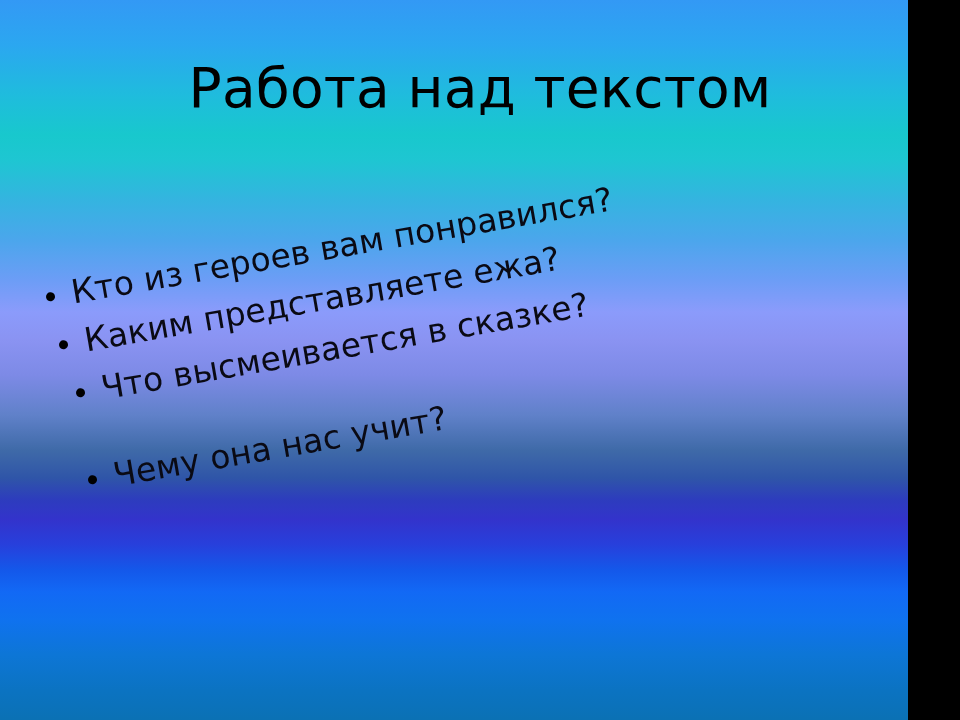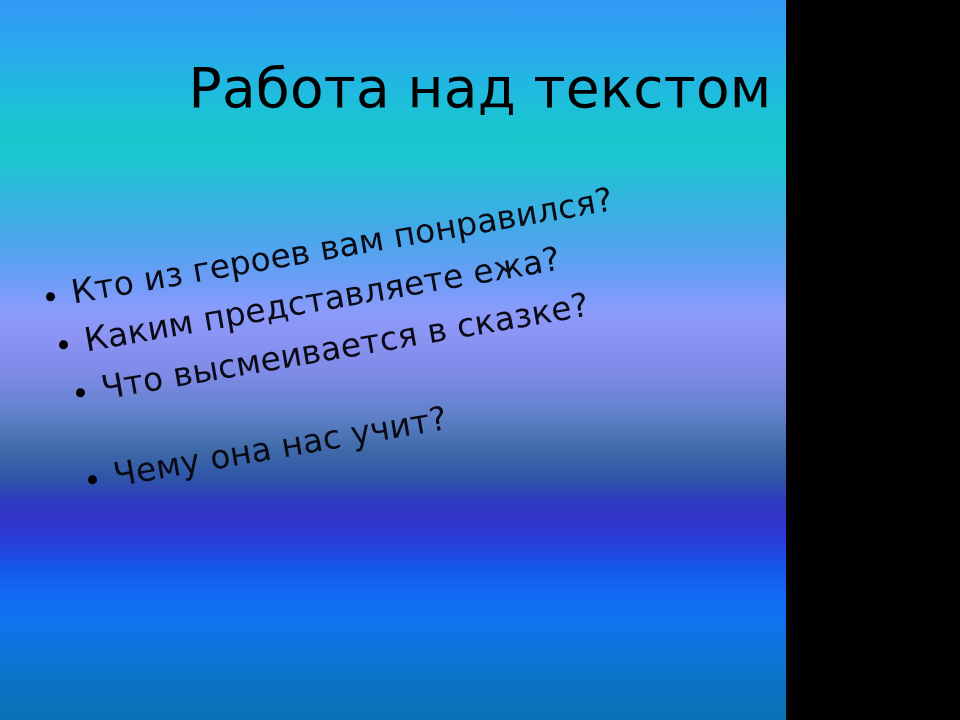--- a/index.html
+++ b/index.html
@@ -3,21 +3,21 @@
 <meta charset="utf-8">
 <style>
   html, body {
     margin: 0;
     padding: 0;
     background: #000;
   }
 
   #slide {
     position: relative;
-    width: 786px;
+    width: 908px;
     height: 720px;
     overflow: hidden;
     font-family: "DejaVu Sans", sans-serif;
     background: linear-gradient(
       to bottom,
       #3399f5   0px,
       #2ba7f0   45px,
       #1fbcdd   95px,
       #18c8cd   135px,
       #1ec6d2   160px,

